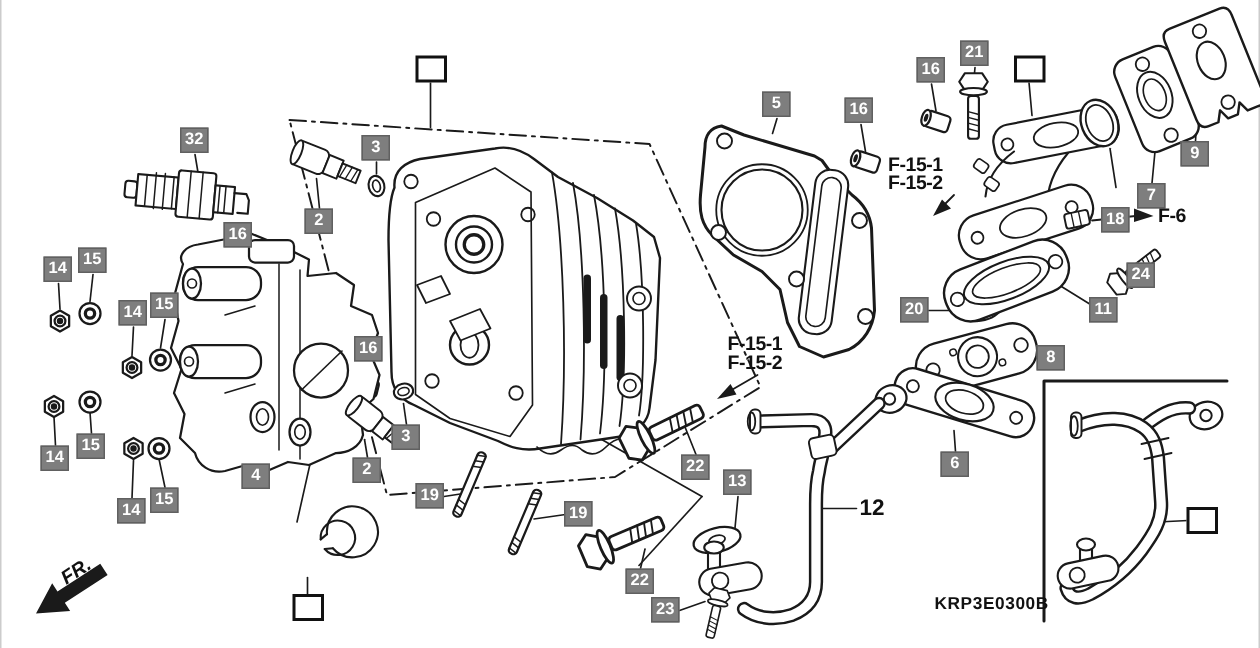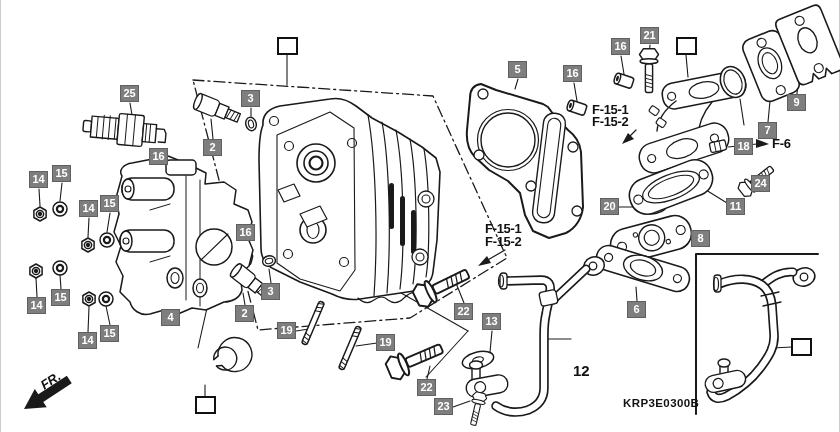--- a/index.html
+++ b/index.html
@@ -364,21 +364,21 @@
       <ellipse cx="269" cy="261" rx="6.5" ry="5.2" fill="#fff" stroke-width="1.4"></ellipse>
       <ellipse cx="269" cy="261" rx="3.8" ry="2.6" stroke-width="1.1"></ellipse>
     </g>
 
     <g transform="translate(24,409) rotate(-33)">
       <polygon points="0,0 20,-11 20,-4.5 54,-4.5 54,4.5 20,4.5 20,11" fill="#1a1a1a" stroke="none"></polygon>
     </g>
   </svg>
 
   <div id="label-layer">
-      <div class="plabel" style="left: 120px; top: 85px;">25</div>
+      <div class="plabel" style="left: 120px; top: 85px;">32</div>
       <div class="plabel" style="left: 203px; top: 139px;">2</div>
       <div class="plabel" style="left: 241px; top: 90px;">3</div>
       <div class="plabel" style="left: 149px; top: 148px;">16</div>
       <div class="plabel" style="left: 29px; top: 171px;">14</div>
       <div class="plabel" style="left: 52px; top: 165px;">15</div>
       <div class="plabel" style="left: 79px; top: 200px;">14</div>
       <div class="plabel" style="left: 100px; top: 195px;">15</div>
       <div class="plabel" style="left: 27px; top: 297px;">14</div>
       <div class="plabel" style="left: 51px; top: 289px;">15</div>
       <div class="plabel" style="left: 78px; top: 332px;">14</div>
@@ -407,18 +407,18 @@
       <div class="plabel" style="left: 434px; top: 398px;">23</div>
       <div class="wbox" style="left: 277px; top: 37px;"></div>
       <div class="wbox" style="left: 676px; top: 37px;"></div>
       <div class="wbox" style="left: 195px; top: 396px;"></div>
       <div class="wbox" style="left: 791px; top: 338px;"></div>
       <div class="anno ref" style="left: 592px; top: 102px;">F-15-1</div>
       <div class="anno ref" style="left: 592px; top: 114px;">F-15-2</div>
       <div class="anno ref" style="left: 485px; top: 221px;">F-15-1</div>
       <div class="anno ref" style="left: 485px; top: 234px;">F-15-2</div>
       <div class="anno ref" style="left: 772px; top: 136px;">F-6</div>
-      <div class="anno num" style="left: 573px; top: 330px; margin-top: 32px;">12</div>
+      <div class="anno num" style="left: 573px; top: 330px;">12</div>
     </div>
 
   <div class="code-label">KRP3E0300B</div>
   <div class="fr-label">FR.</div>
 </div>
 
 </body></html>

